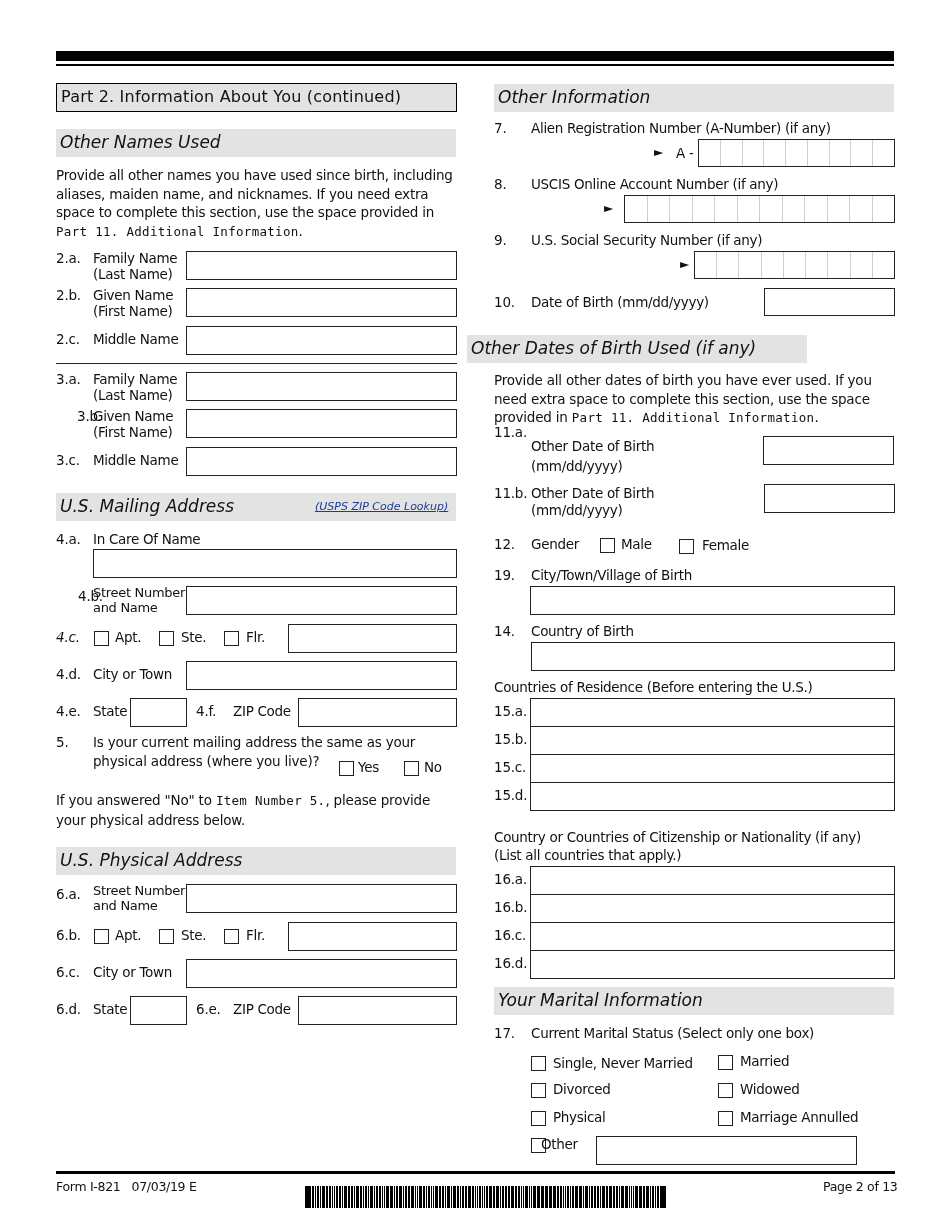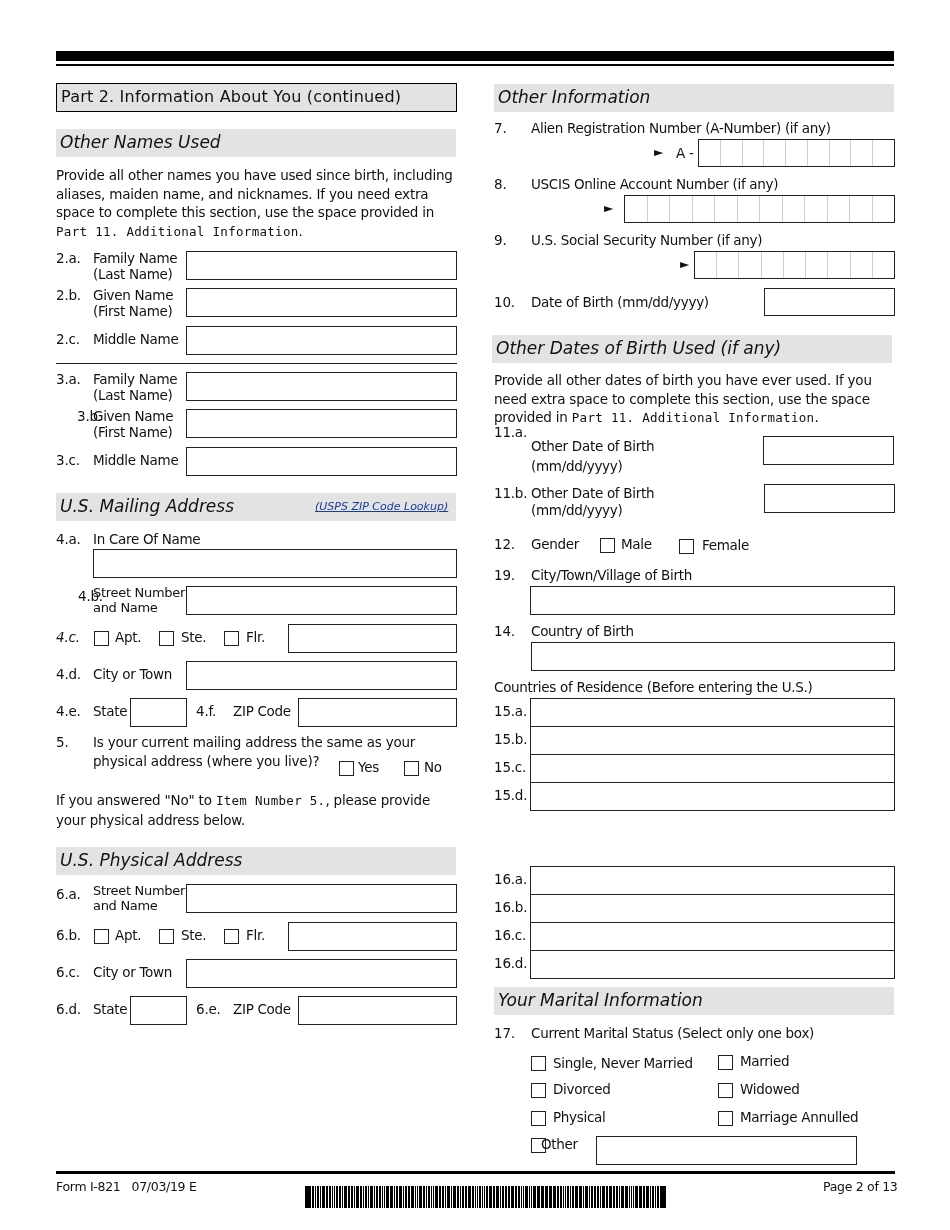--- a/index.html
+++ b/index.html
@@ -202,21 +202,21 @@
     <div class="cell"></div>
     <div class="cell"></div>
     <div class="cell"></div>
     <div class="cell"></div>
   </div>
 
 <div class="abs num" style="left:494px;top:294px;">10.</div>
 <div class="abs small" style="left:531px;top:294px;">Date of Birth (mm/dd/yyyy)</div>
 <div class="abs box" style="left:764px;top:288px;width:131px;height:28px;"></div>
 
-<div class="abs sec-head" style="left:492px;top:335px;width:400px;">Other Dates of Birth Used (if any)</div>
+<div class="abs sec-head" style="left:467px;top:335px;width:340px;">Other Dates of Birth Used (if any)</div>
 <div class="abs txt" style="left:494px;top:371px;width:402px;">
   <span>Provide all other dates of birth you have ever used.  If you need extra space to complete this section, use the space provided in </span><span class="mono-ref">Part 11. Additional Information</span><span>.</span>
 </div>
 
 <div class="abs num" style="left:494px;top:424px;">11.a.</div>
 <div class="abs small" style="left:531px;top:436px;line-height:20px;">
     <div>Other Date of Birth</div>
     <div>(mm/dd/yyyy)</div>
   </div>
 <div class="abs box" style="left:763px;top:436px;width:131px;height:29px;"></div>
@@ -247,20 +247,22 @@
 <div class="abs num" style="left:494px;top:703px;">15.a.</div>
 <div class="abs num" style="left:494px;top:731px;">15.b.</div>
 <div class="abs num" style="left:494px;top:759px;">15.c.</div>
 <div class="abs num" style="left:494px;top:787px;">15.d.</div>
 <div class="abs box" style="left:530px;top:698px;width:365px;height:29px;"></div>
 <div class="abs box" style="left:530px;top:726px;width:365px;height:29px;"></div>
 <div class="abs box" style="left:530px;top:754px;width:365px;height:29px;"></div>
 <div class="abs box" style="left:530px;top:782px;width:365px;height:29px;"></div>
 
 <div class="abs small" style="left:494px;top:828px;line-height:18px;">
+    <div>Country or Countries of Citizenship or Nationality (if any)</div>
+    <div>(List all countries that apply.)</div>
   </div>
 <div class="abs num" style="left:494px;top:871px;">16.a.</div>
 <div class="abs num" style="left:494px;top:899px;">16.b.</div>
 <div class="abs num" style="left:494px;top:927px;">16.c.</div>
 <div class="abs num" style="left:494px;top:955px;">16.d.</div>
 <div class="abs box" style="left:530px;top:866px;width:365px;height:29px;"></div>
 <div class="abs box" style="left:530px;top:894px;width:365px;height:29px;"></div>
 <div class="abs box" style="left:530px;top:922px;width:365px;height:29px;"></div>
 <div class="abs box" style="left:530px;top:950px;width:365px;height:29px;"></div>
 

